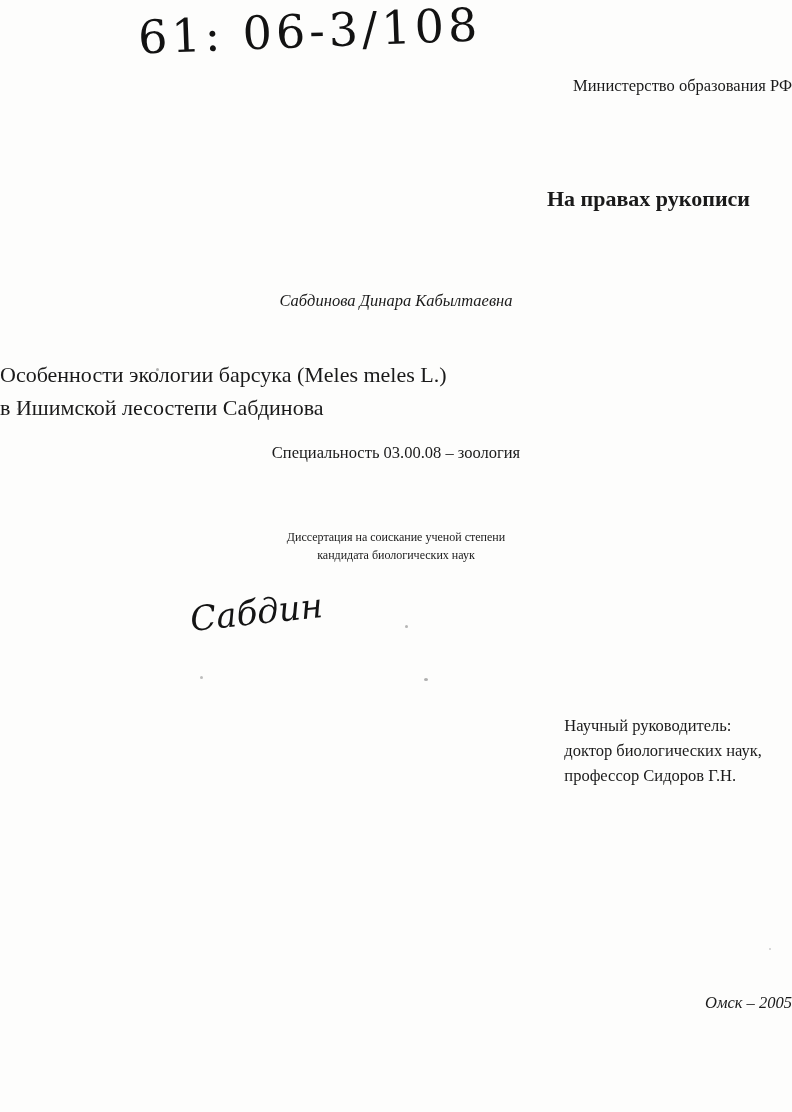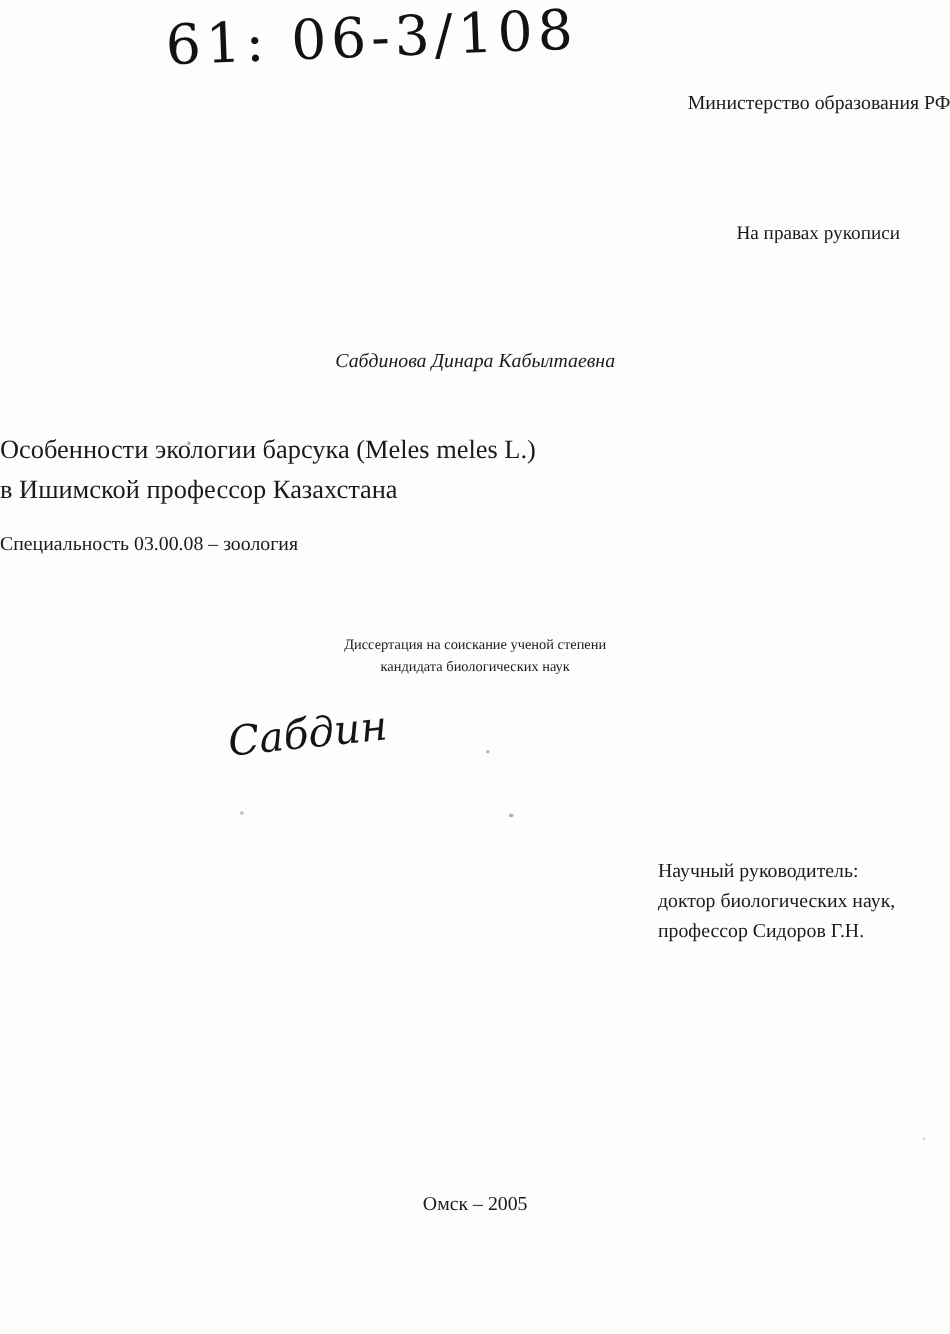--- a/index.html
+++ b/index.html
@@ -42,21 +42,22 @@
     text-align: right;
     font-size: 16.5px;
     line-height: 1.45;
   }
   .org-block div { white-space: nowrap; }
 
   .rights {
     position: absolute;
     top: 186px;
     right: 42px;
-    font-size: 16px;
+    font-size: 22px;
+    font-weight: bold;
   }
   .author {
     position: absolute;
     top: 291px;
     left: 0; right: 0;
     text-align: center;
     font-size: 16.5px;
     font-style: italic;
   }
   .title {
@@ -64,21 +65,21 @@
     top: 358px;
     left: 0; right: 0;
     text-align: left;
     font-size: 22px;
     line-height: 1.5;
   }
   .speciality {
     position: absolute;
     top: 443px;
     left: 0; right: 0;
-    text-align: left;
+    text-align: center;
     font-size: 16.5px;
   }
   .degree {
     position: absolute;
     top: 528px;
     left: 0; right: 0;
     text-align: center;
     font-size: 12px;
     line-height: 1.5;
   }
@@ -89,31 +90,32 @@
     font-family: "DejaVu Serif", serif;
     font-size: 34px;
     font-style: italic;
     color: #141414;
     transform: rotate(-6deg);
     white-space: nowrap;
   }
   .supervisor {
     position: absolute;
     top: 714px;
-    right: 46px;
+    right: 30px;
     text-align: left;
     font-size: 16.5px;
     line-height: 1.5;
   }
   .place-year {
     position: absolute;
     top: 993px;
     left: 0; right: 0;
-    text-align: center;
+    text-align: right;
     font-size: 16.5px;
+    font-style: italic;
   }
   
   .speck {
     position: absolute;
     background: #6f6f6f;
     border-radius: 50%;
     opacity: .55;
   }
   .speck.s1 { left: 156px; top: 368px; width: 3px; height: 3px; }
   .speck.s2 { left: 17px;  top: 408px; width: 3px; height: 2px; opacity:.4; }
@@ -134,21 +136,21 @@
   <div class="org-block">
     <div>Министерство образования РФ</div>
   </div>
 
   <div class="rights">На правах рукописи</div>
 
   <div class="author">Сабдинова Динара Кабылтаевна</div>
 
   <div class="title">
     <div>Особенности экологии барсука (Meles meles L.)</div>
-    <div>в Ишимской профессор  Казахстана</div>
+    <div>в Ишимской лесостепи  Сабдинова</div>
   </div>
 
   <div class="speciality">Специальность 03.00.08 – зоология</div>
 
   <div class="degree">
     <div>Диссертация на соискание ученой степени</div>
     <div>кандидата биологических наук</div>
   </div>
 
   <div class="signature">Сабдин</div>

